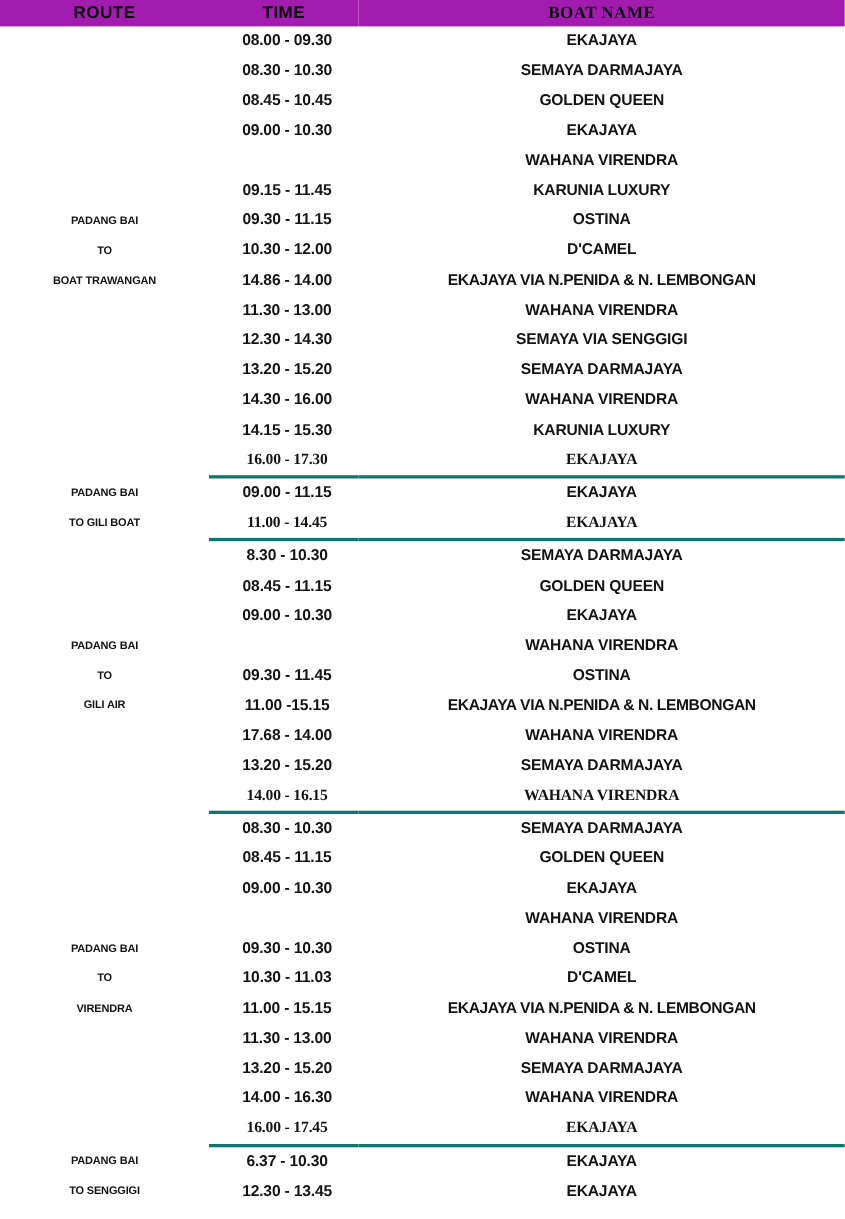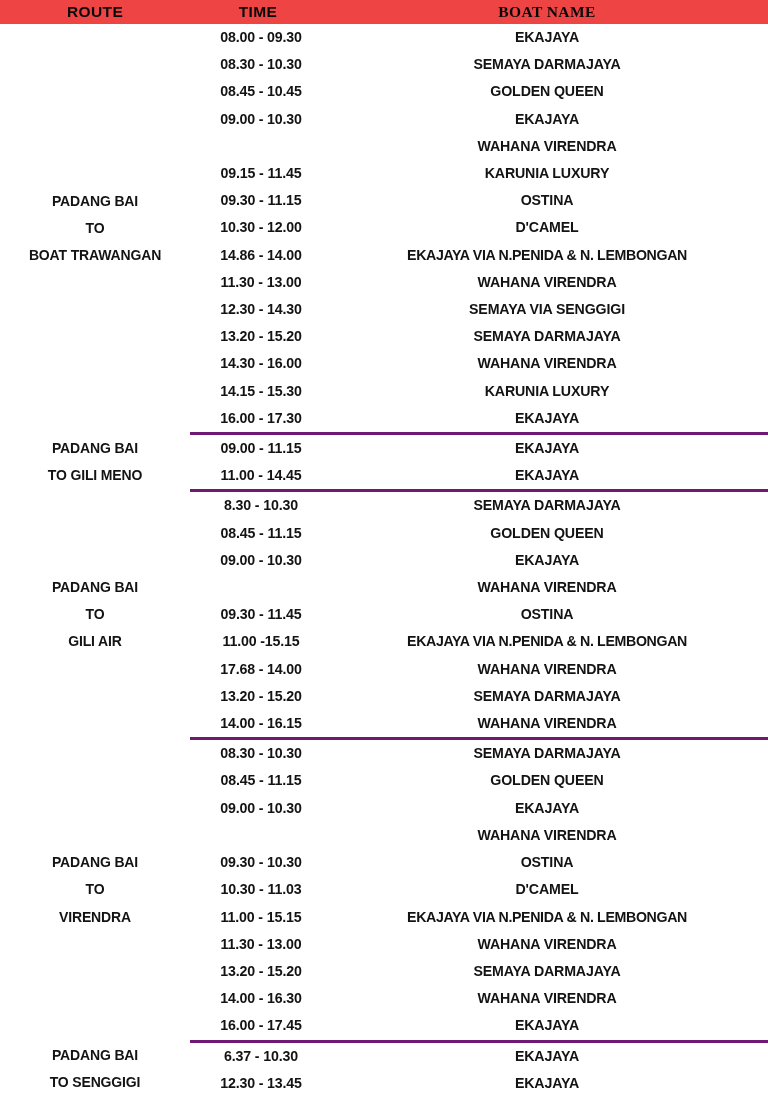--- a/index.html
+++ b/index.html
@@ -16,21 +16,21 @@
   }
 
   #schedule-table {
     width: 768px;
     border-collapse: collapse;
     table-layout: fixed;
   }
 
   
   thead tr.header-row {
-    background: #ef4444;
+    background: #a21caf;
     height: 24px;
   }
   thead th {
     padding: 0;
     margin: 0;
     font-size: 15.5px;
     font-weight: bold;
     letter-spacing: 0.4px;
     color: #0a0a0a;
     text-align: center;
@@ -71,29 +71,30 @@
 
   
   td.route-group {
     vertical-align: middle;
     text-align: center;
     line-height: 27.2px;
   }
   .route-label-line {
     display: block;
     text-align: center;
-    font-size: 14px;
+    font-size: 10px;
     font-weight: bold;
     letter-spacing: -0.15px;
     white-space: nowrap;
   }
 
   
   tr.section-end > td {
-    border-bottom: 3px solid #701a75;
+    border-bottom: 3px solid #0f766e;
+    font-family: Liberation Serif, serif;
   }
 
   
   td.cell-boat.long {
     letter-spacing: -0.35px;
   }
 </style>
 </head>
 <body>
 
@@ -167,21 +168,21 @@
         <td class="cell-time">14.15 - 15.30</td>
         <td class="cell-boat">KARUNIA LUXURY</td>
       </tr>
       <tr class="section-end">
         <td class="cell-time">16.00 - 17.30</td>
         <td class="cell-boat">EKAJAYA</td>
       </tr>
       <tr>
         <td class="cell-route route-group" rowspan="2">
           <span class="route-label-line">PADANG BAI</span>
-          <span class="route-label-line">TO GILI MENO</span>
+          <span class="route-label-line">TO GILI BOAT</span>
         </td>
         <td class="cell-time">09.00 - 11.15</td>
         <td class="cell-boat">EKAJAYA</td>
       </tr>
       <tr class="section-end">
         <td class="cell-time">11.00 - 14.45</td>
         <td class="cell-boat">EKAJAYA</td>
       </tr>
       <tr>
         <td class="cell-route route-group" rowspan="9">

